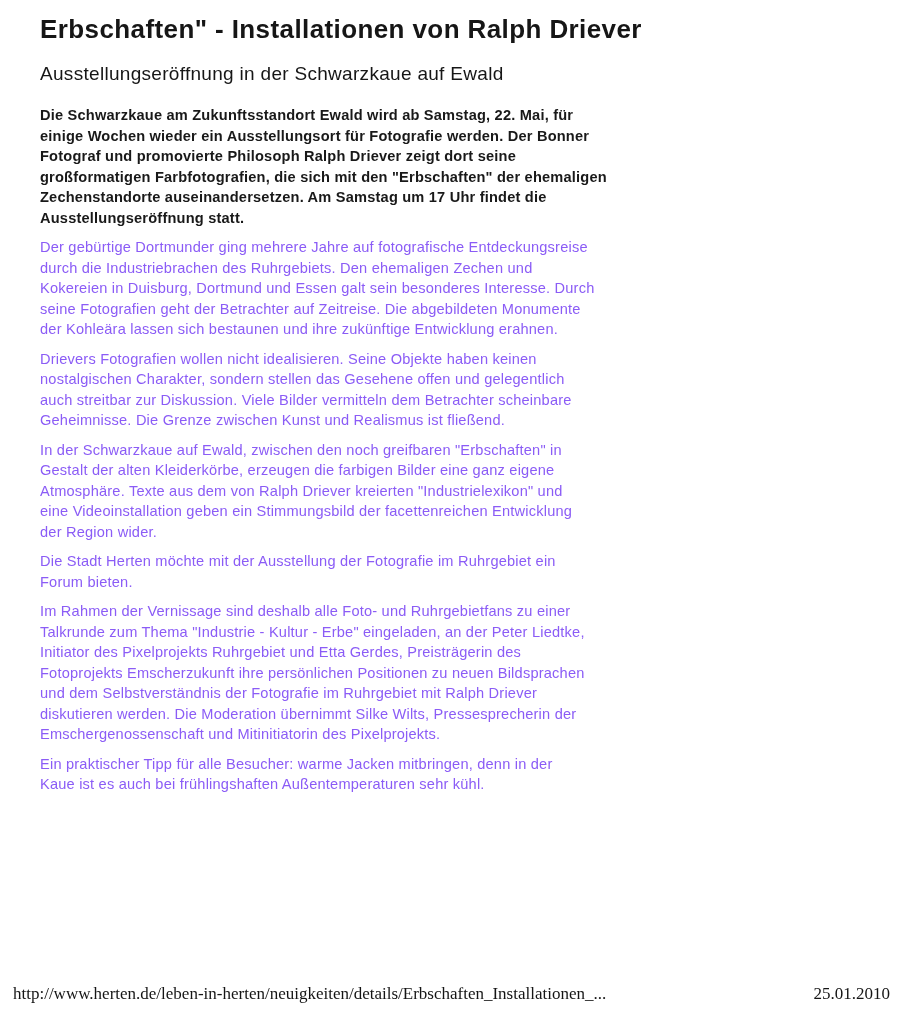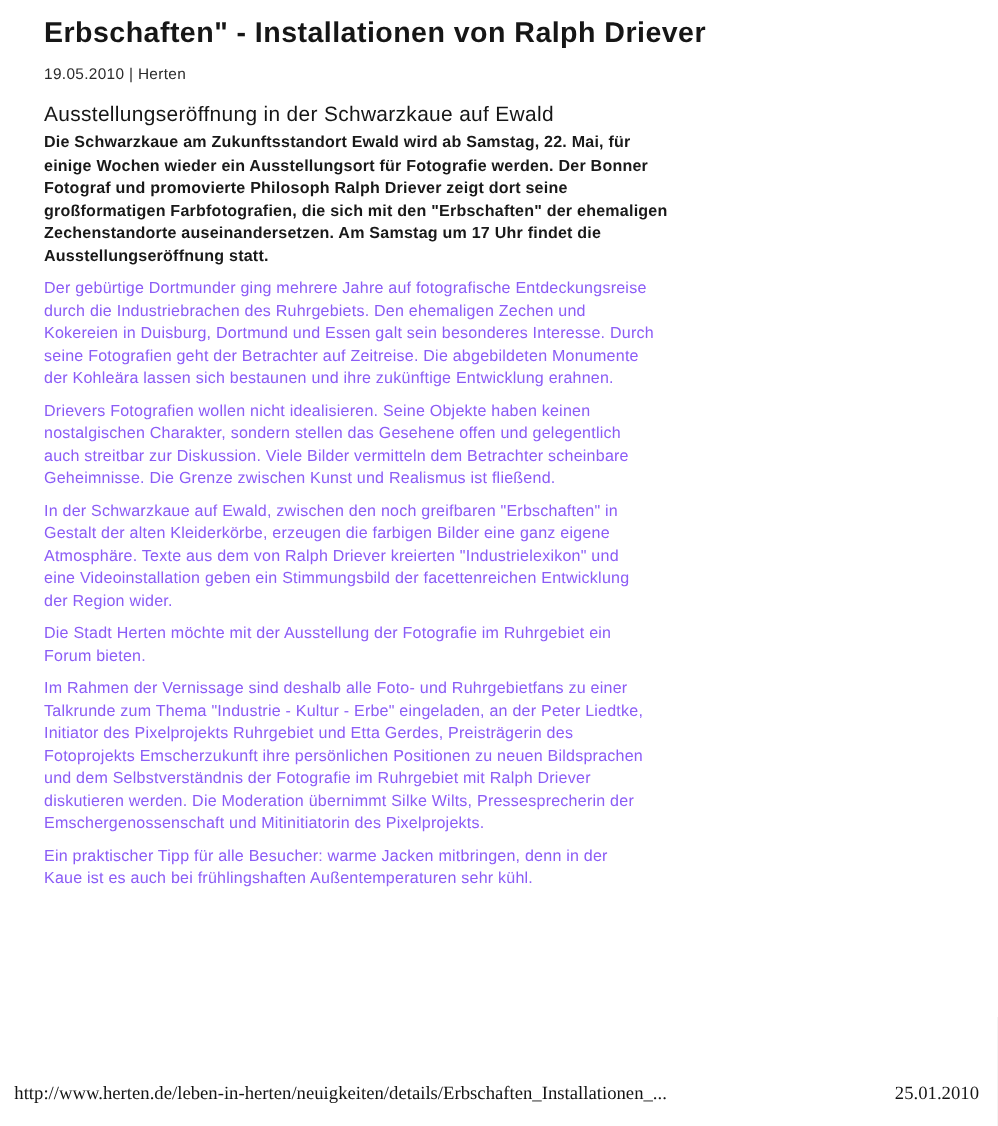--- a/index.html
+++ b/index.html
@@ -42,21 +42,21 @@
   .article-subtitle {
     margin: 17px 0 0 0;
     font-size: 19px;
     line-height: 23px;
     font-weight: 400;
     letter-spacing: 0.3px;
     color: #161616;
     white-space: pre;
   }
   .article-body {
-    margin-top: 4px;
+    margin-top: 20px;
   }
   .article-body p {
     margin: 0 0 9px 0;
     font-size: 14.6px;
     line-height: 20.5px;
     letter-spacing: 0.2px;
     color: #8b5cf6;
     white-space: pre;
   }
   .article-body p.lead {
@@ -85,21 +85,20 @@
 </style>
 </head>
 <body>
 
 <div class="page">
 
   <div class="content">
 
     <h1 class="article-title">Erbschaften" - Installationen von Ralph Driever</h1>
 
-    <div class="article-meta">19.05.2010 | Herten</div>
 
     <h2 class="article-subtitle">Ausstellungseröffnung in der Schwarzkaue auf Ewald</h2>
 
     <div class="article-body">
 
       <p class="lead">Die Schwarzkaue am Zukunftsstandort Ewald wird ab Samstag, 22. Mai, für
 einige Wochen wieder ein Ausstellungsort für Fotografie werden. Der Bonner
 Fotograf und promovierte Philosoph Ralph Driever zeigt dort seine
 großformatigen Farbfotografien, die sich mit den "Erbschaften" der ehemaligen
 Zechenstandorte auseinandersetzen. Am Samstag um 17 Uhr findet die

